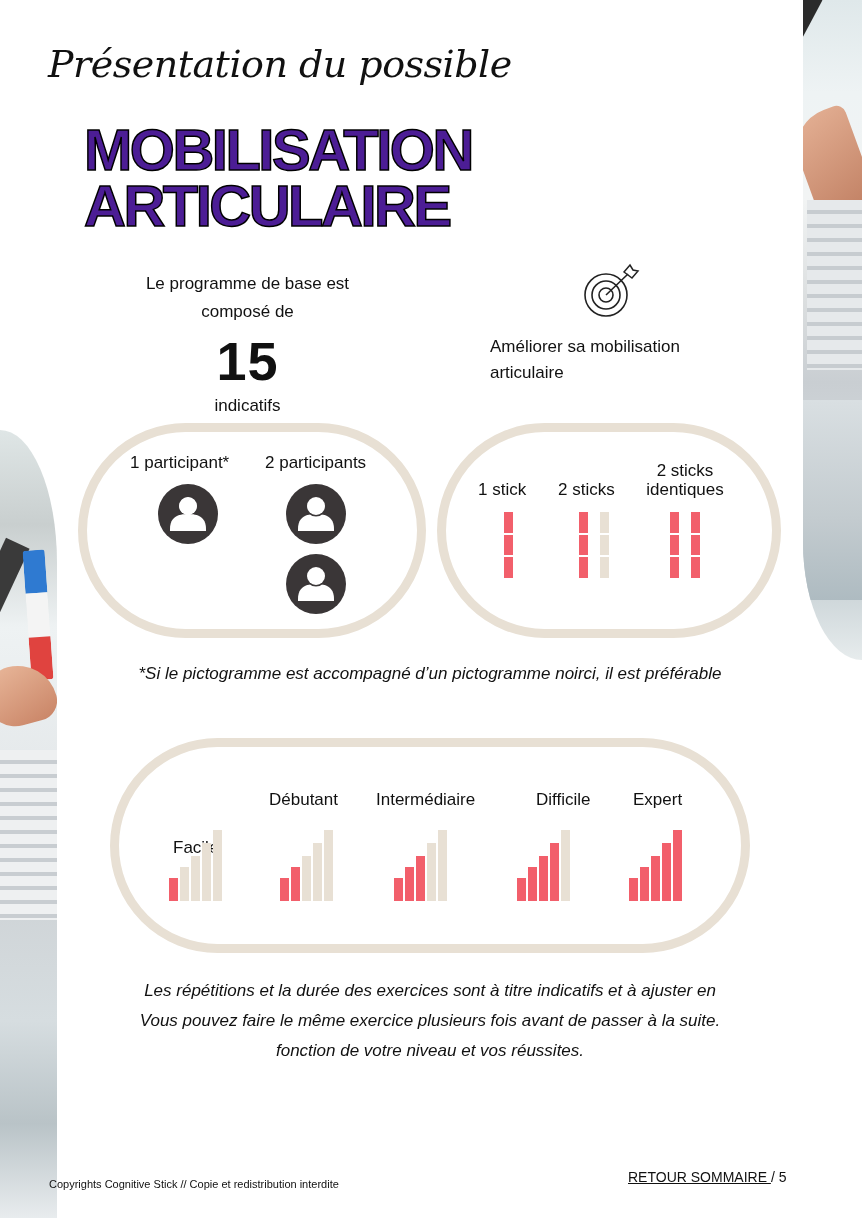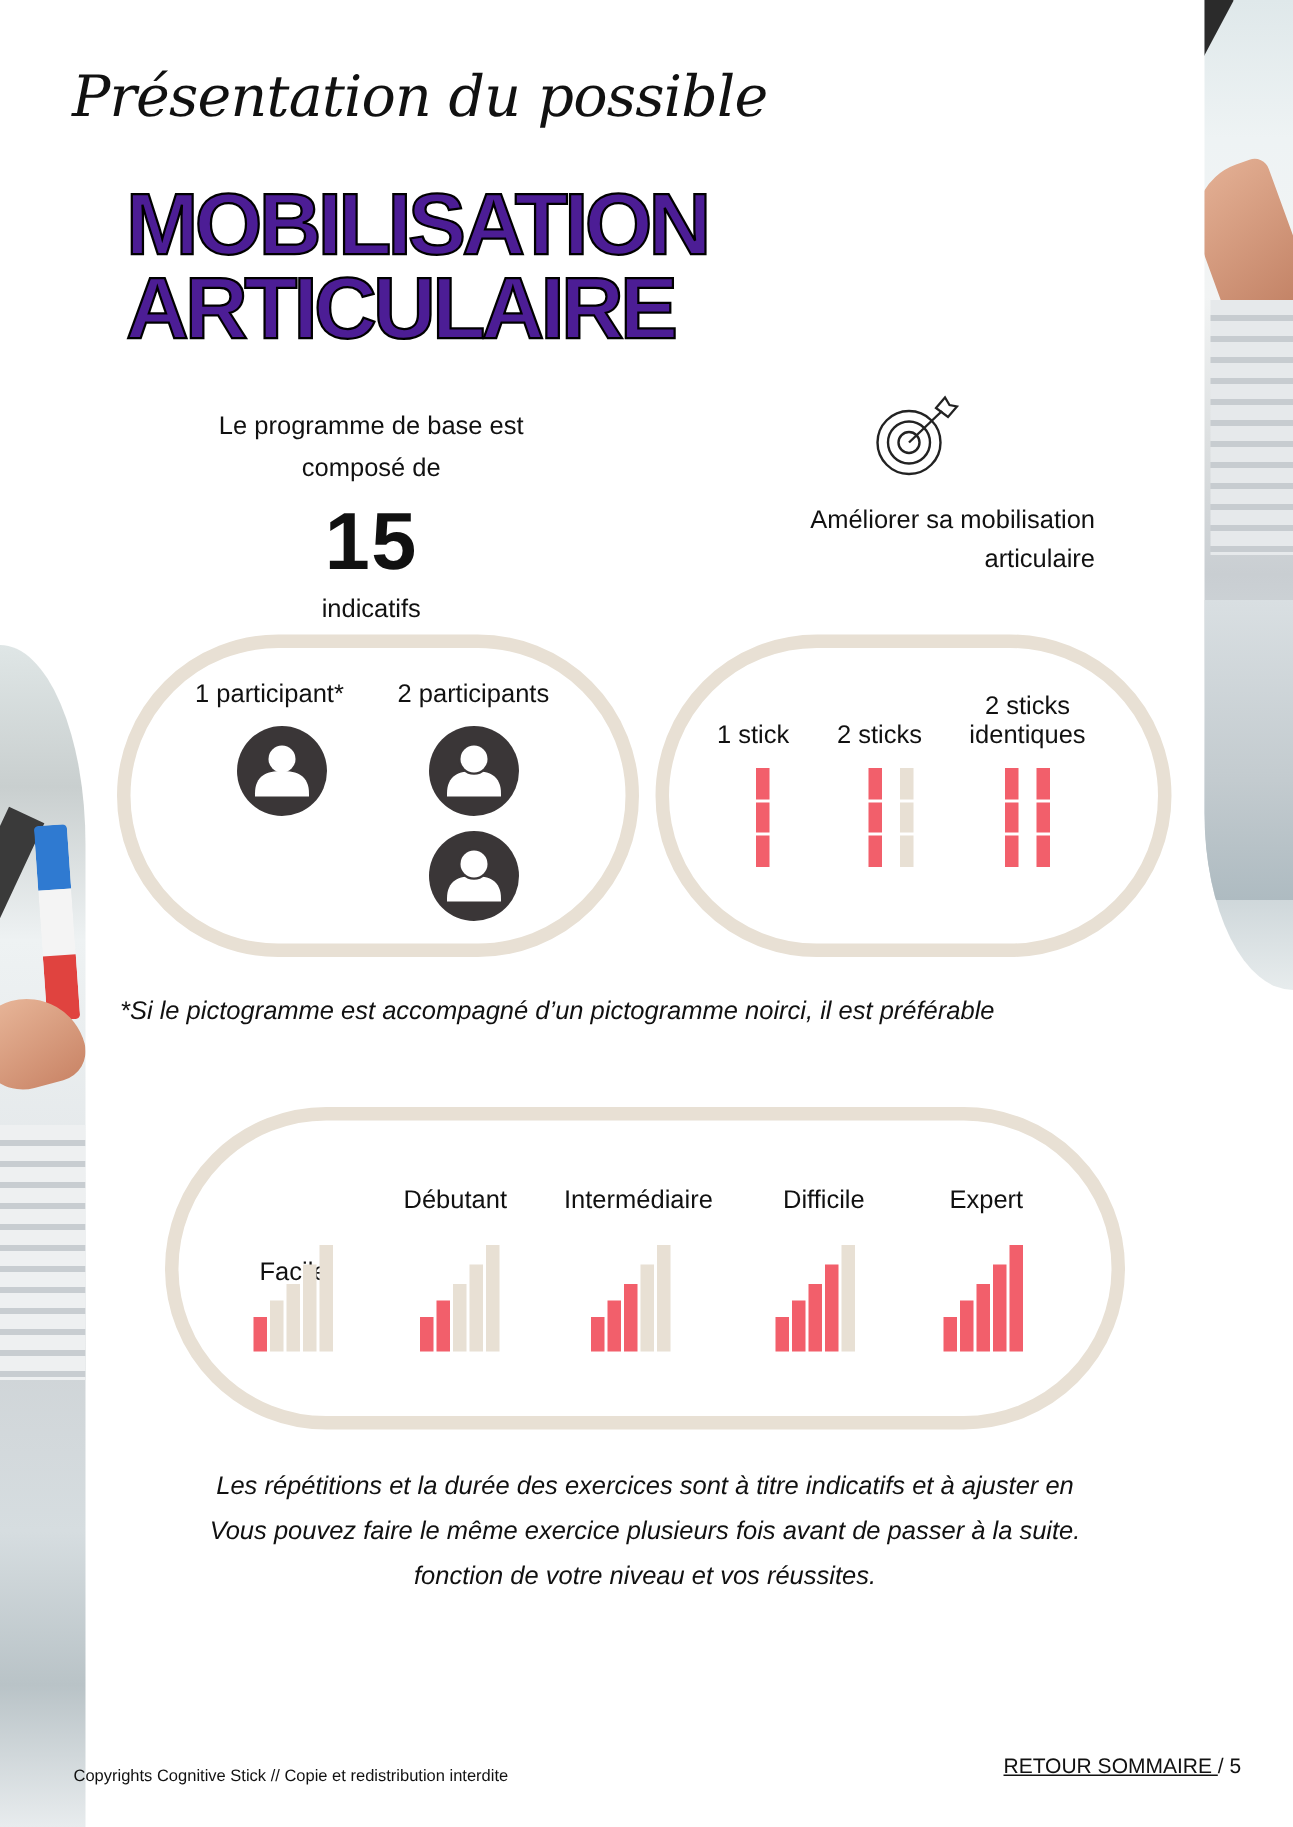--- a/index.html
+++ b/index.html
@@ -42,43 +42,43 @@
   }
   .main-title {
     position: absolute; left: 84px; top: 122px;
     font-family: "Liberation Sans", sans-serif; font-weight: 900; font-size: 58px;
     line-height: 56px; letter-spacing: -2.5px; color: #4c1d95;
     -webkit-text-stroke: 1.5px #000;
   }
 
   .intro { position: absolute; left: 120px; top: 270px; width: 255px; text-align: center; font-size: 17px; line-height: 28px; }
   .intro .big { font-size: 54px; font-weight: 700; line-height: 54px; margin: 8px 0 4px; letter-spacing: 1px; }
-  .goal { position: absolute; left: 490px; top: 262px; width: 240px; text-align: right; font-size: 17px; line-height: 26px; }
+  .goal { position: absolute; left: 490px; top: 262px; width: 240px; text-align: left; font-size: 17px; line-height: 26px; }
   .goal svg { display: block; margin: 0 auto 14px; }
 
   .pill { position: absolute; border: 9px solid #e8e0d4; background: #fff; }
   .pill-participants { left: 78px; top: 423px; width: 348px; height: 215px; border-radius: 108px; }
   .pill-sticks { left: 437px; top: 423px; width: 344px; height: 215px; border-radius: 108px; }
   .pill-levels { left: 110px; top: 738px; width: 640px; height: 215px; border-radius: 108px; }
 
   .lbl { position: absolute; font-size: 17px; text-align: center; white-space: nowrap; color: #111; }
 
   .person { position: absolute; width: 60px; height: 60px; }
 
   .stickbar { position: absolute; width: 9px; height: 66px; display: flex; flex-direction: column; gap: 2px; }
   .stickbar div { flex: 1; }
 
   .level-bars { position: absolute; display: flex; align-items: flex-end; gap: 2px; height: 72px; }
   .level-bars div { width: 9px; }
 
-  .note { position: absolute; left: 80px; top: 660px; width: 700px; font-style: italic; font-size: 17px; line-height: 28px; }
+  .note { position: absolute; left: 80px; top: 660px; width: 700px; text-align: center; font-style: italic; font-size: 17px; line-height: 28px; }
   .note2 { position: absolute; left: 80px; top: 976px; width: 700px; text-align: center; font-style: italic; font-size: 17px; line-height: 30px; }
 
   .footer-copy { position: absolute; left: 49px; top: 1178px; font-size: 11px; color: #111; }
-  .footer-nav { position: absolute; left: 628px; top: 1169px; font-size: 14px; color: #111; margin-left: 41px; }
+  .footer-nav { position: absolute; left: 628px; top: 1169px; font-size: 14px; color: #111; }
   .footer-nav a { color: #111; text-decoration: underline; }
 </style>
 </head>
 <body>
 
 <div class="photo-right">
   <div class="stick">
       <div class="s1"></div>
     </div>
   <div class="arm"></div>
@@ -180,21 +180,21 @@
 
 <div class="note">
   <div>*Si le pictogramme est accompagné d’un pictogramme noirci, il est préférable</div>
 </div>
 
 <div class="pill pill-levels"></div>
 
 <div class="lbl" style="left:173px; top:838px;">Facile</div>
 <div class="lbl" style="left:269px; top:790px;">Débutant</div>
 <div class="lbl" style="left:376px; top:790px;">Intermédiaire</div>
-<div class="lbl" style="left:522px; top:790px;">Difficile</div>
+<div class="lbl" style="left:536px; top:790px;">Difficile</div>
 <div class="lbl" style="left:633px; top:790px;">Expert</div>
 
 <div class="level-bars" style="left:169px; top:829px;">
   <div style="height:23px;background:#f25f6b"></div>
     <div style="height:34px;background:#e8e0d4"></div>
     <div style="height:45px;background:#e8e0d4"></div>
     <div style="height:58px;background:#e8e0d4"></div>
     <div style="height:71px;background:#e8e0d4"></div>
 </div>
 <div class="level-bars" style="left:280px; top:829px;">

